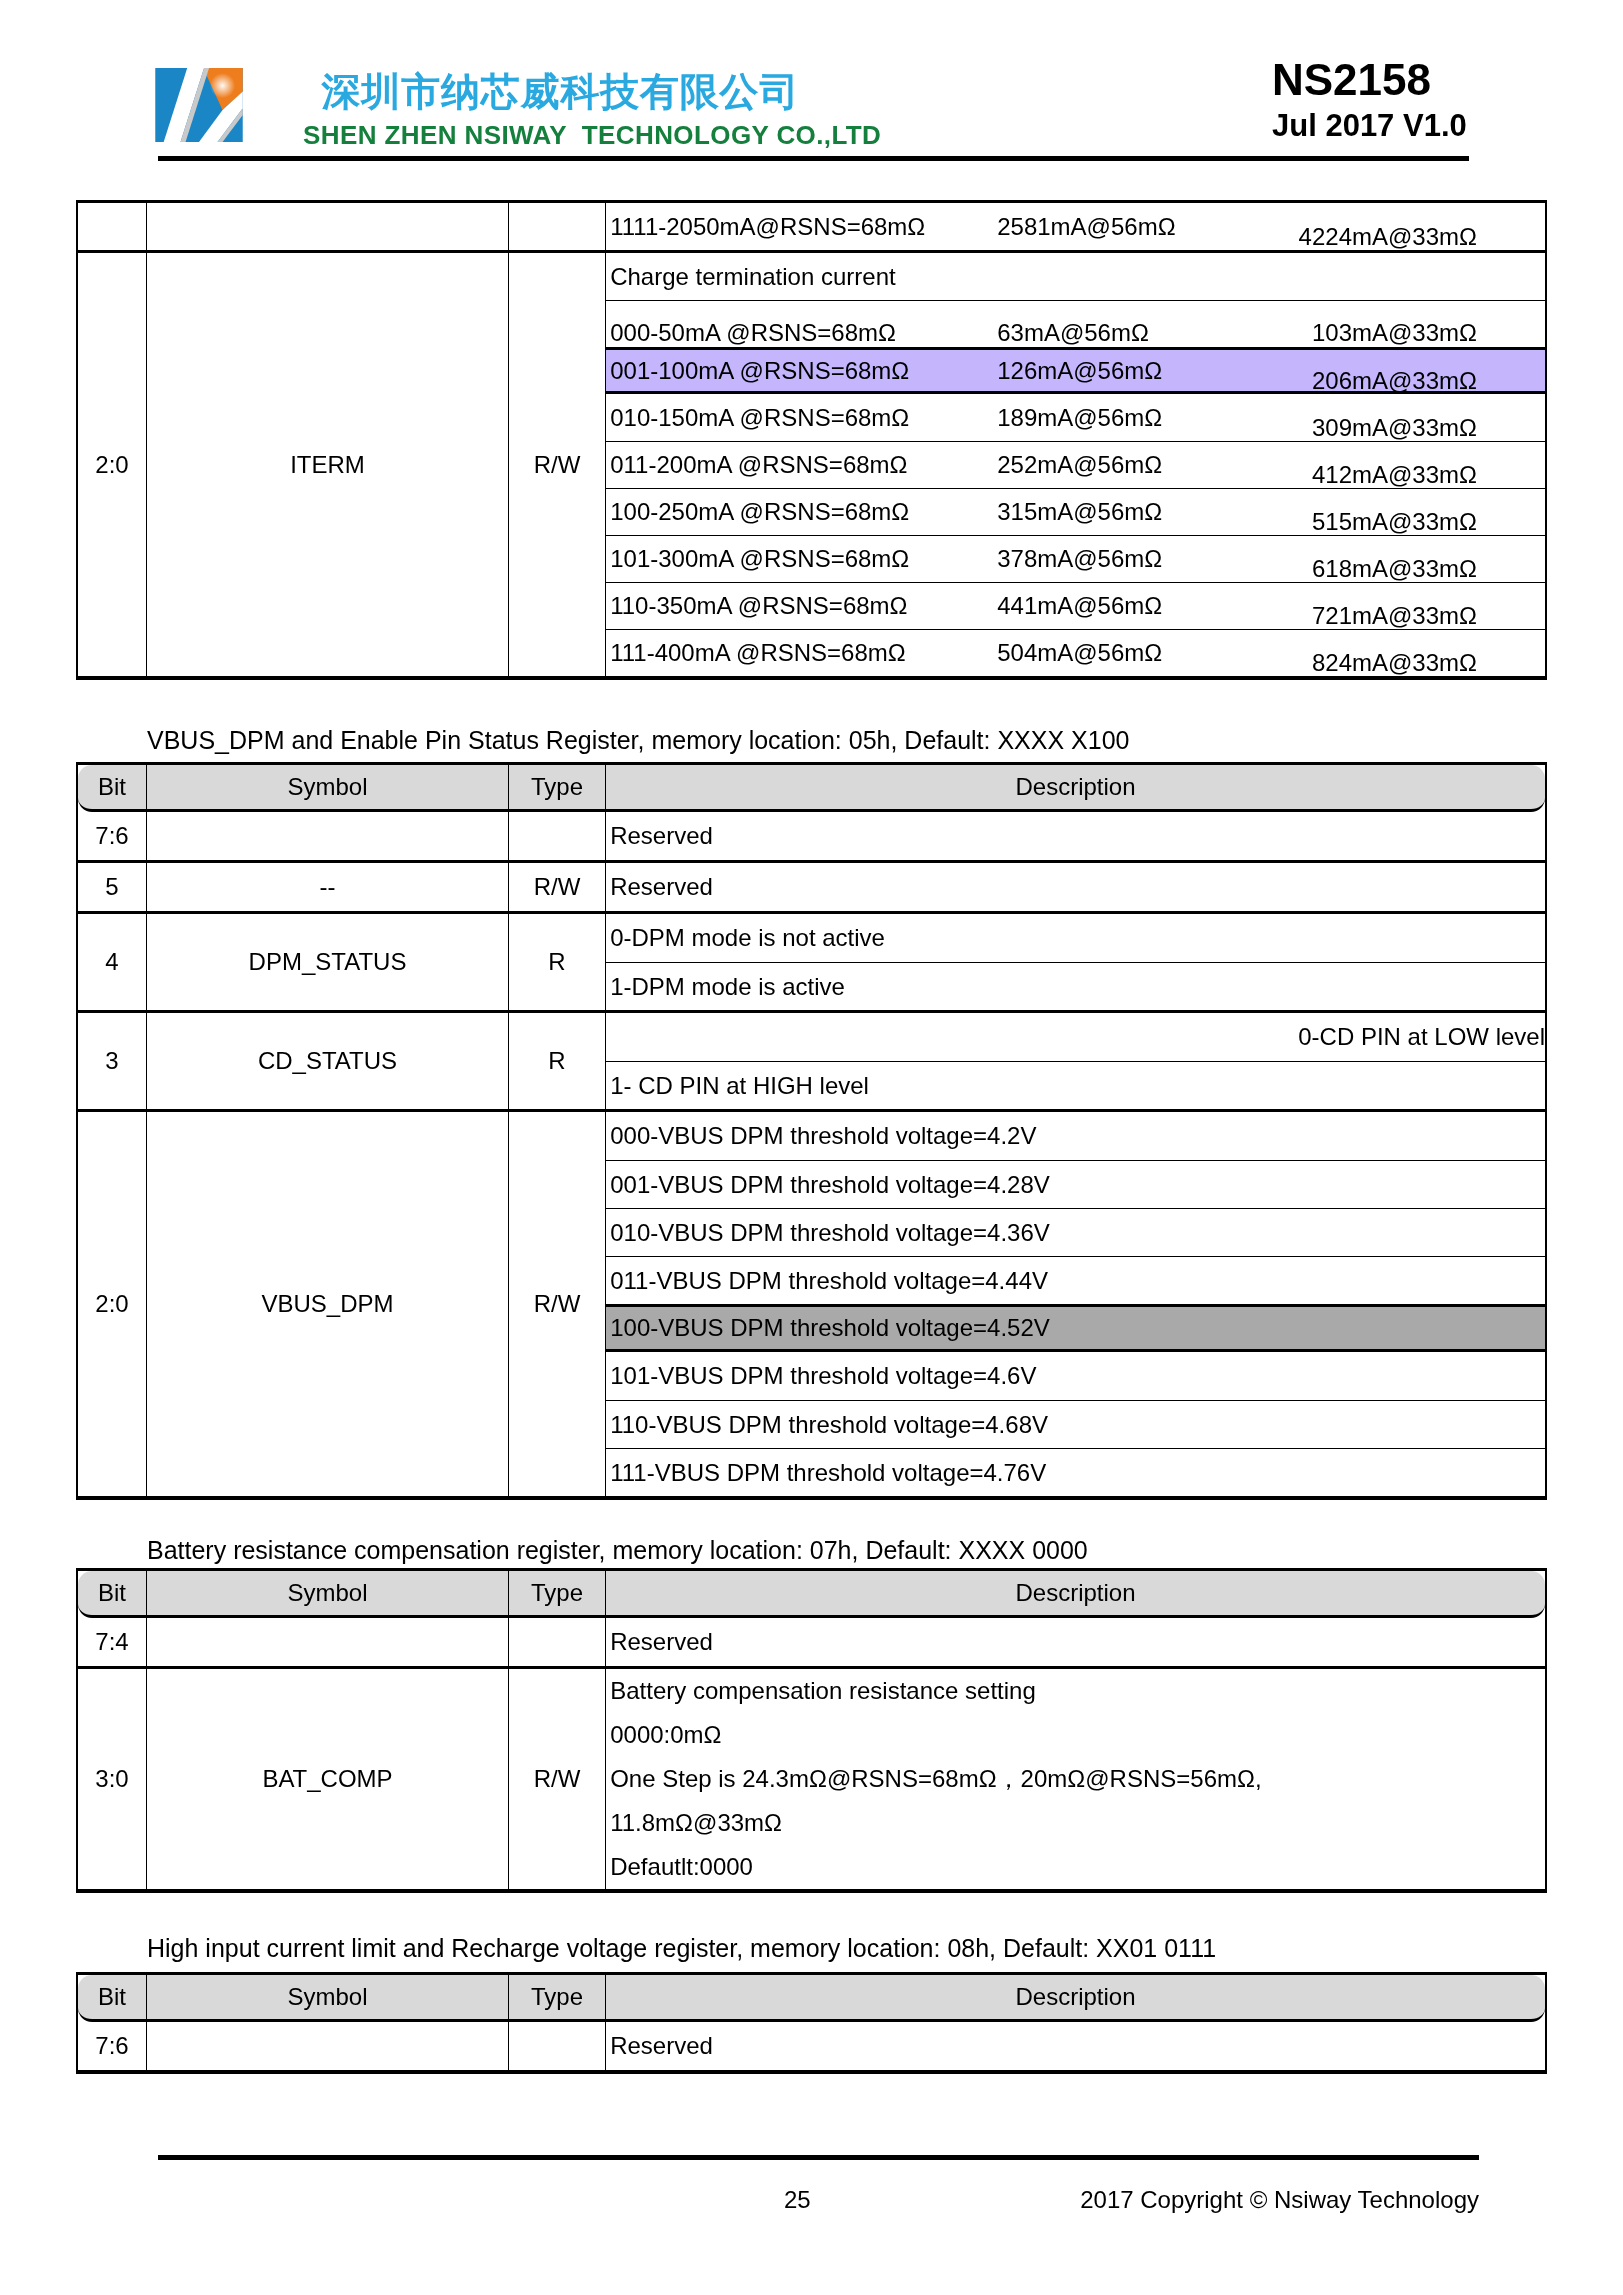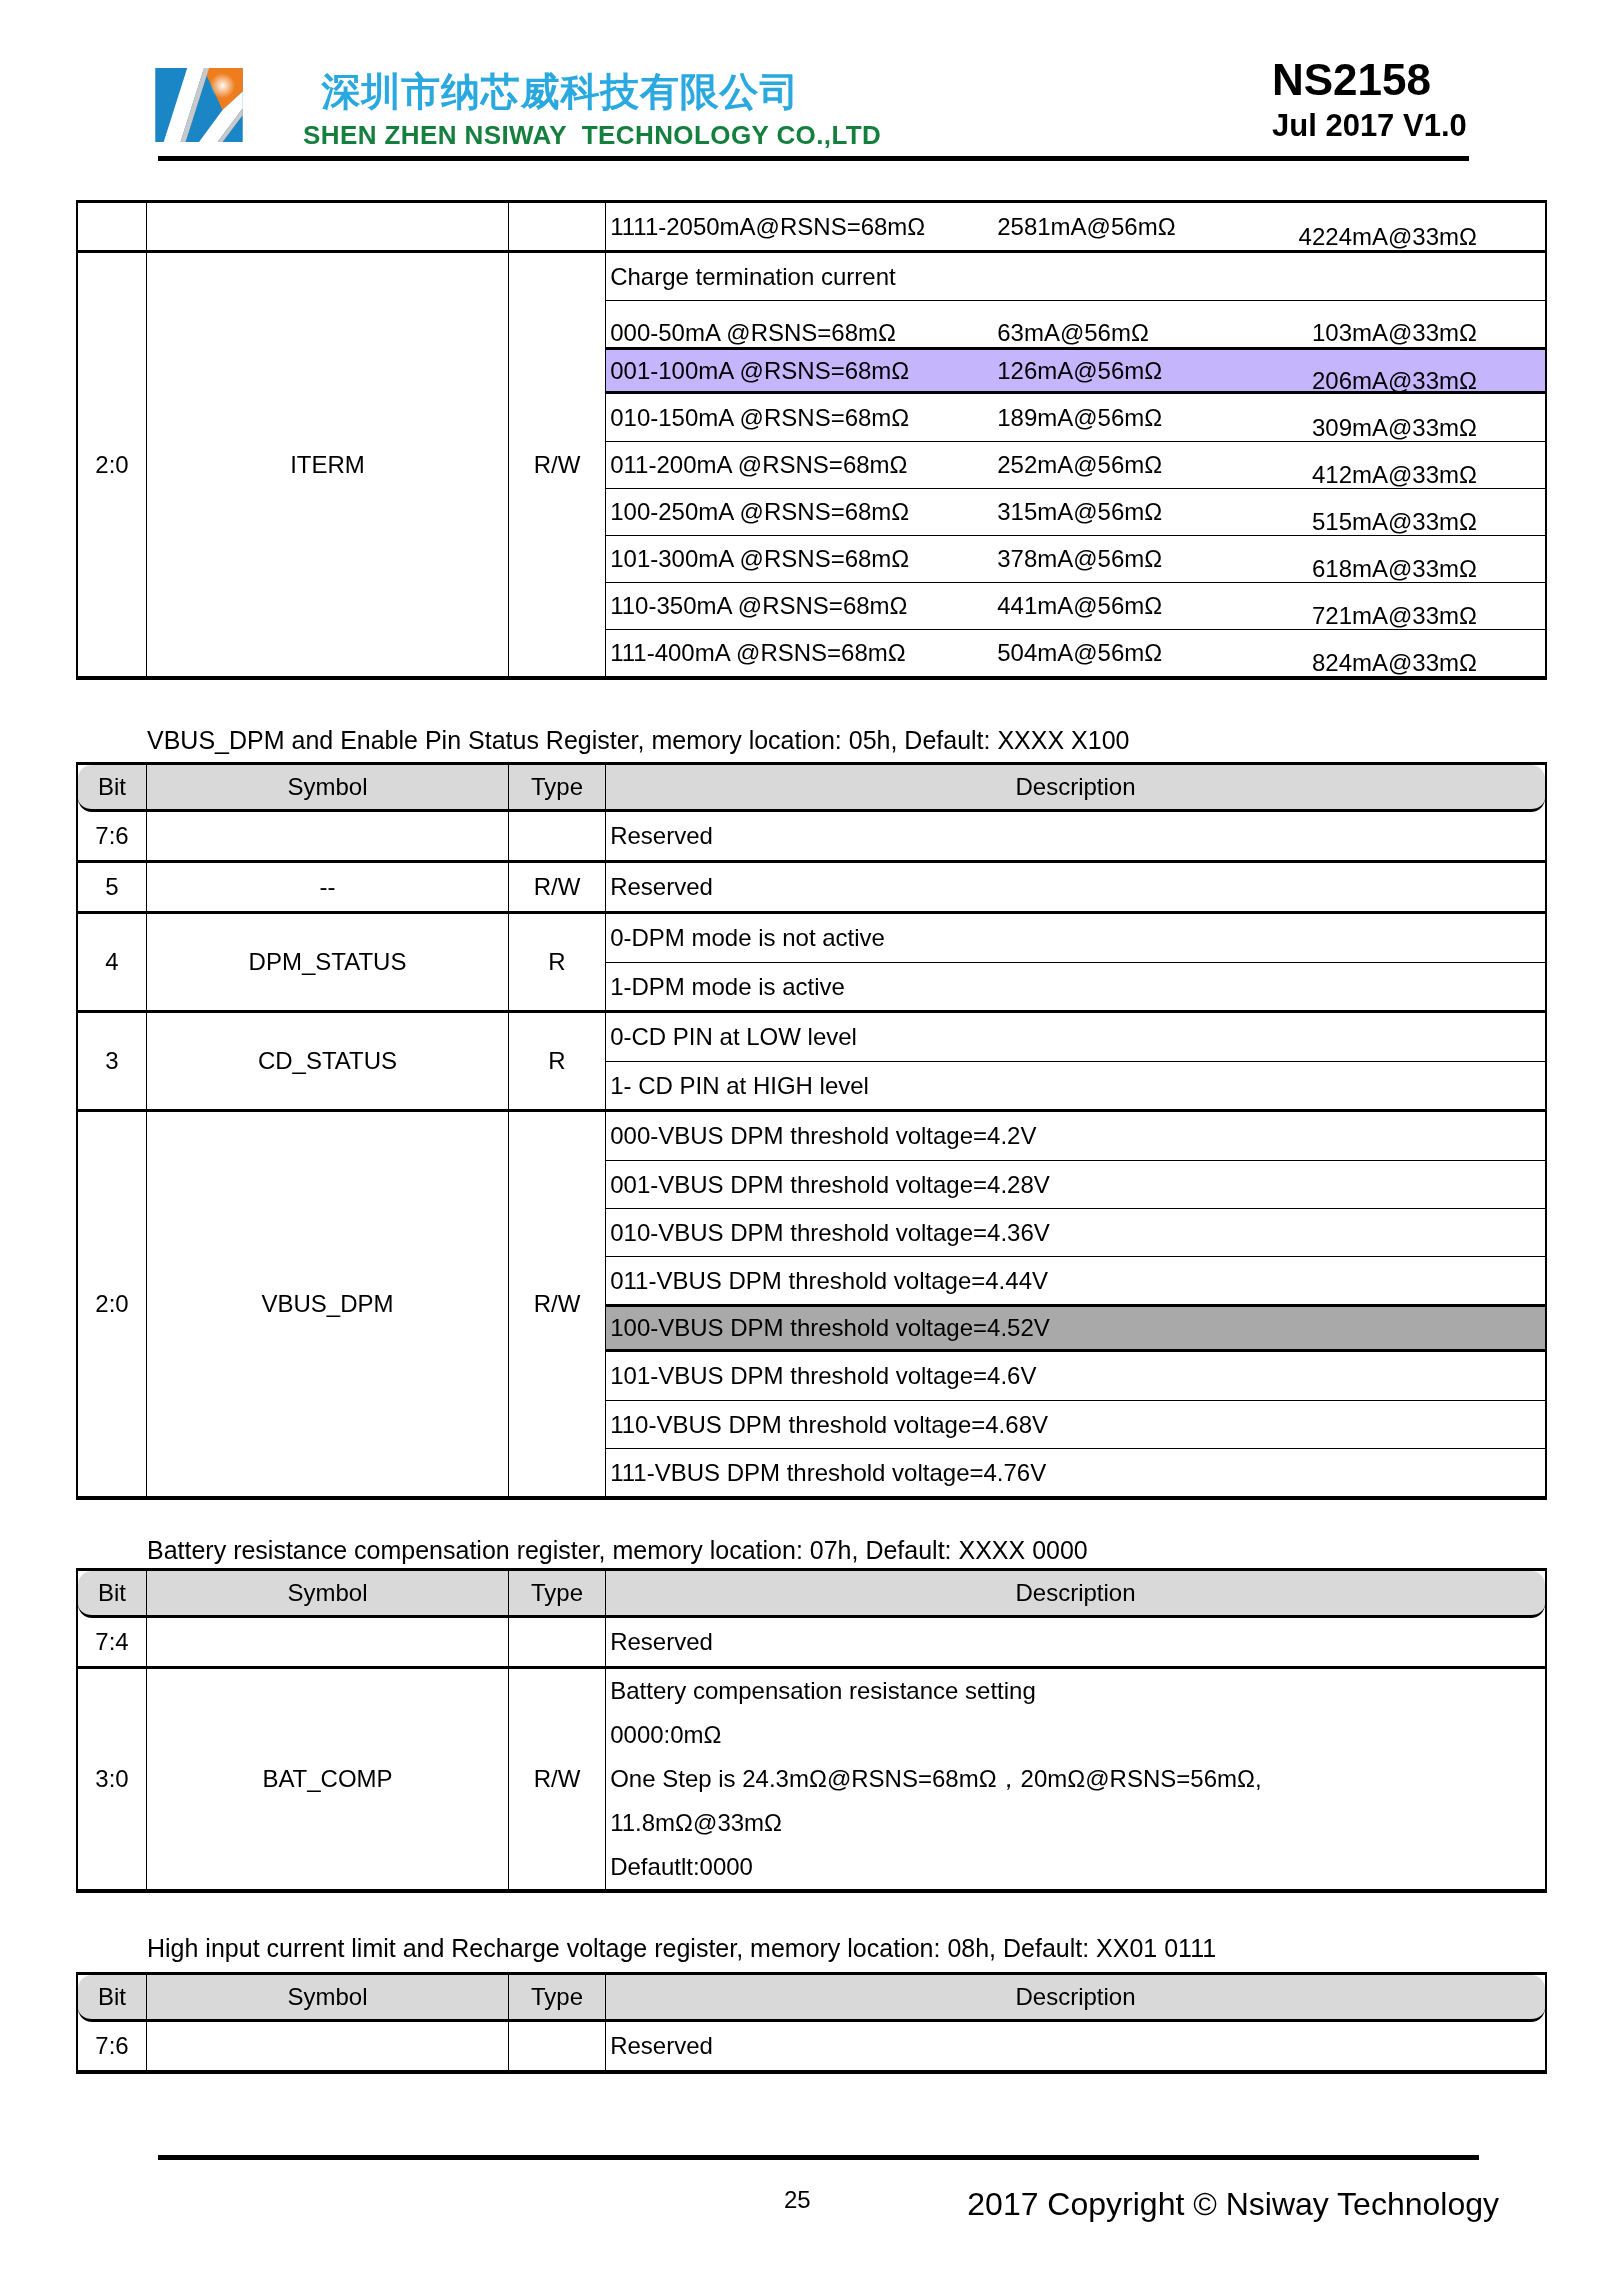--- a/index.html
+++ b/index.html
@@ -56,21 +56,21 @@
   .drow.plain { border-top:0 !important; }
   .drow.hl { border-top:3.4px solid #000; border-bottom:3.4px solid #000; }
   .drow.hl + .drow { border-top:0; }
   .dc { white-space:nowrap; }
   .drow.multi .dc0 { width:387px; flex:none; }
   .drow.multi .dc1 { width:249px; flex:none; }
   .drow.multi .dc2 { flex:1; text-align:right; padding-right:68px;margin-top:20px; }
 
   
   .pageno { position:absolute; left:784px; top:2186px; font-size:24px; }
-  .copyright { position:absolute; right:124px; top:2186px; font-size:32px;margin-left:8px; }
+  .copyright { position:absolute; right:144px; top:2186px; font-size:24px;margin-left:8px; }
 </style>
 </head>
 <body>
 
 <div class="page">
 
   <div class="logo">
     <svg width="88" height="74" viewBox="0 0 104 88">
       <defs>
         <radialGradient id="oglow" cx="0.5" cy="0.5" r="0.5">
@@ -201,21 +201,21 @@
           <div class="drow" style="height: 48px;">
             <span class="dc dc0">1-DPM mode is active</span>
           </div>
         </div>
       </div>
       <div class="tgroup">
         <div class="gcell">3</div>
         <div class="gcell">CD_STATUS</div>
         <div class="gcell">R</div>
         <div class="dstack">
-          <div class="drow" style="height: 48px;">
+          <div class="drow" style="height: 48px; justify-content: flex-end;">
             <span class="dc dc0">0-CD PIN at LOW level</span>
           </div>
           <div class="drow" style="height: 48px;">
             <span class="dc dc0">1- CD PIN at HIGH level</span>
           </div>
         </div>
       </div>
       <div class="tgroup">
         <div class="gcell">2:0</div>
         <div class="gcell">VBUS_DPM</div>

